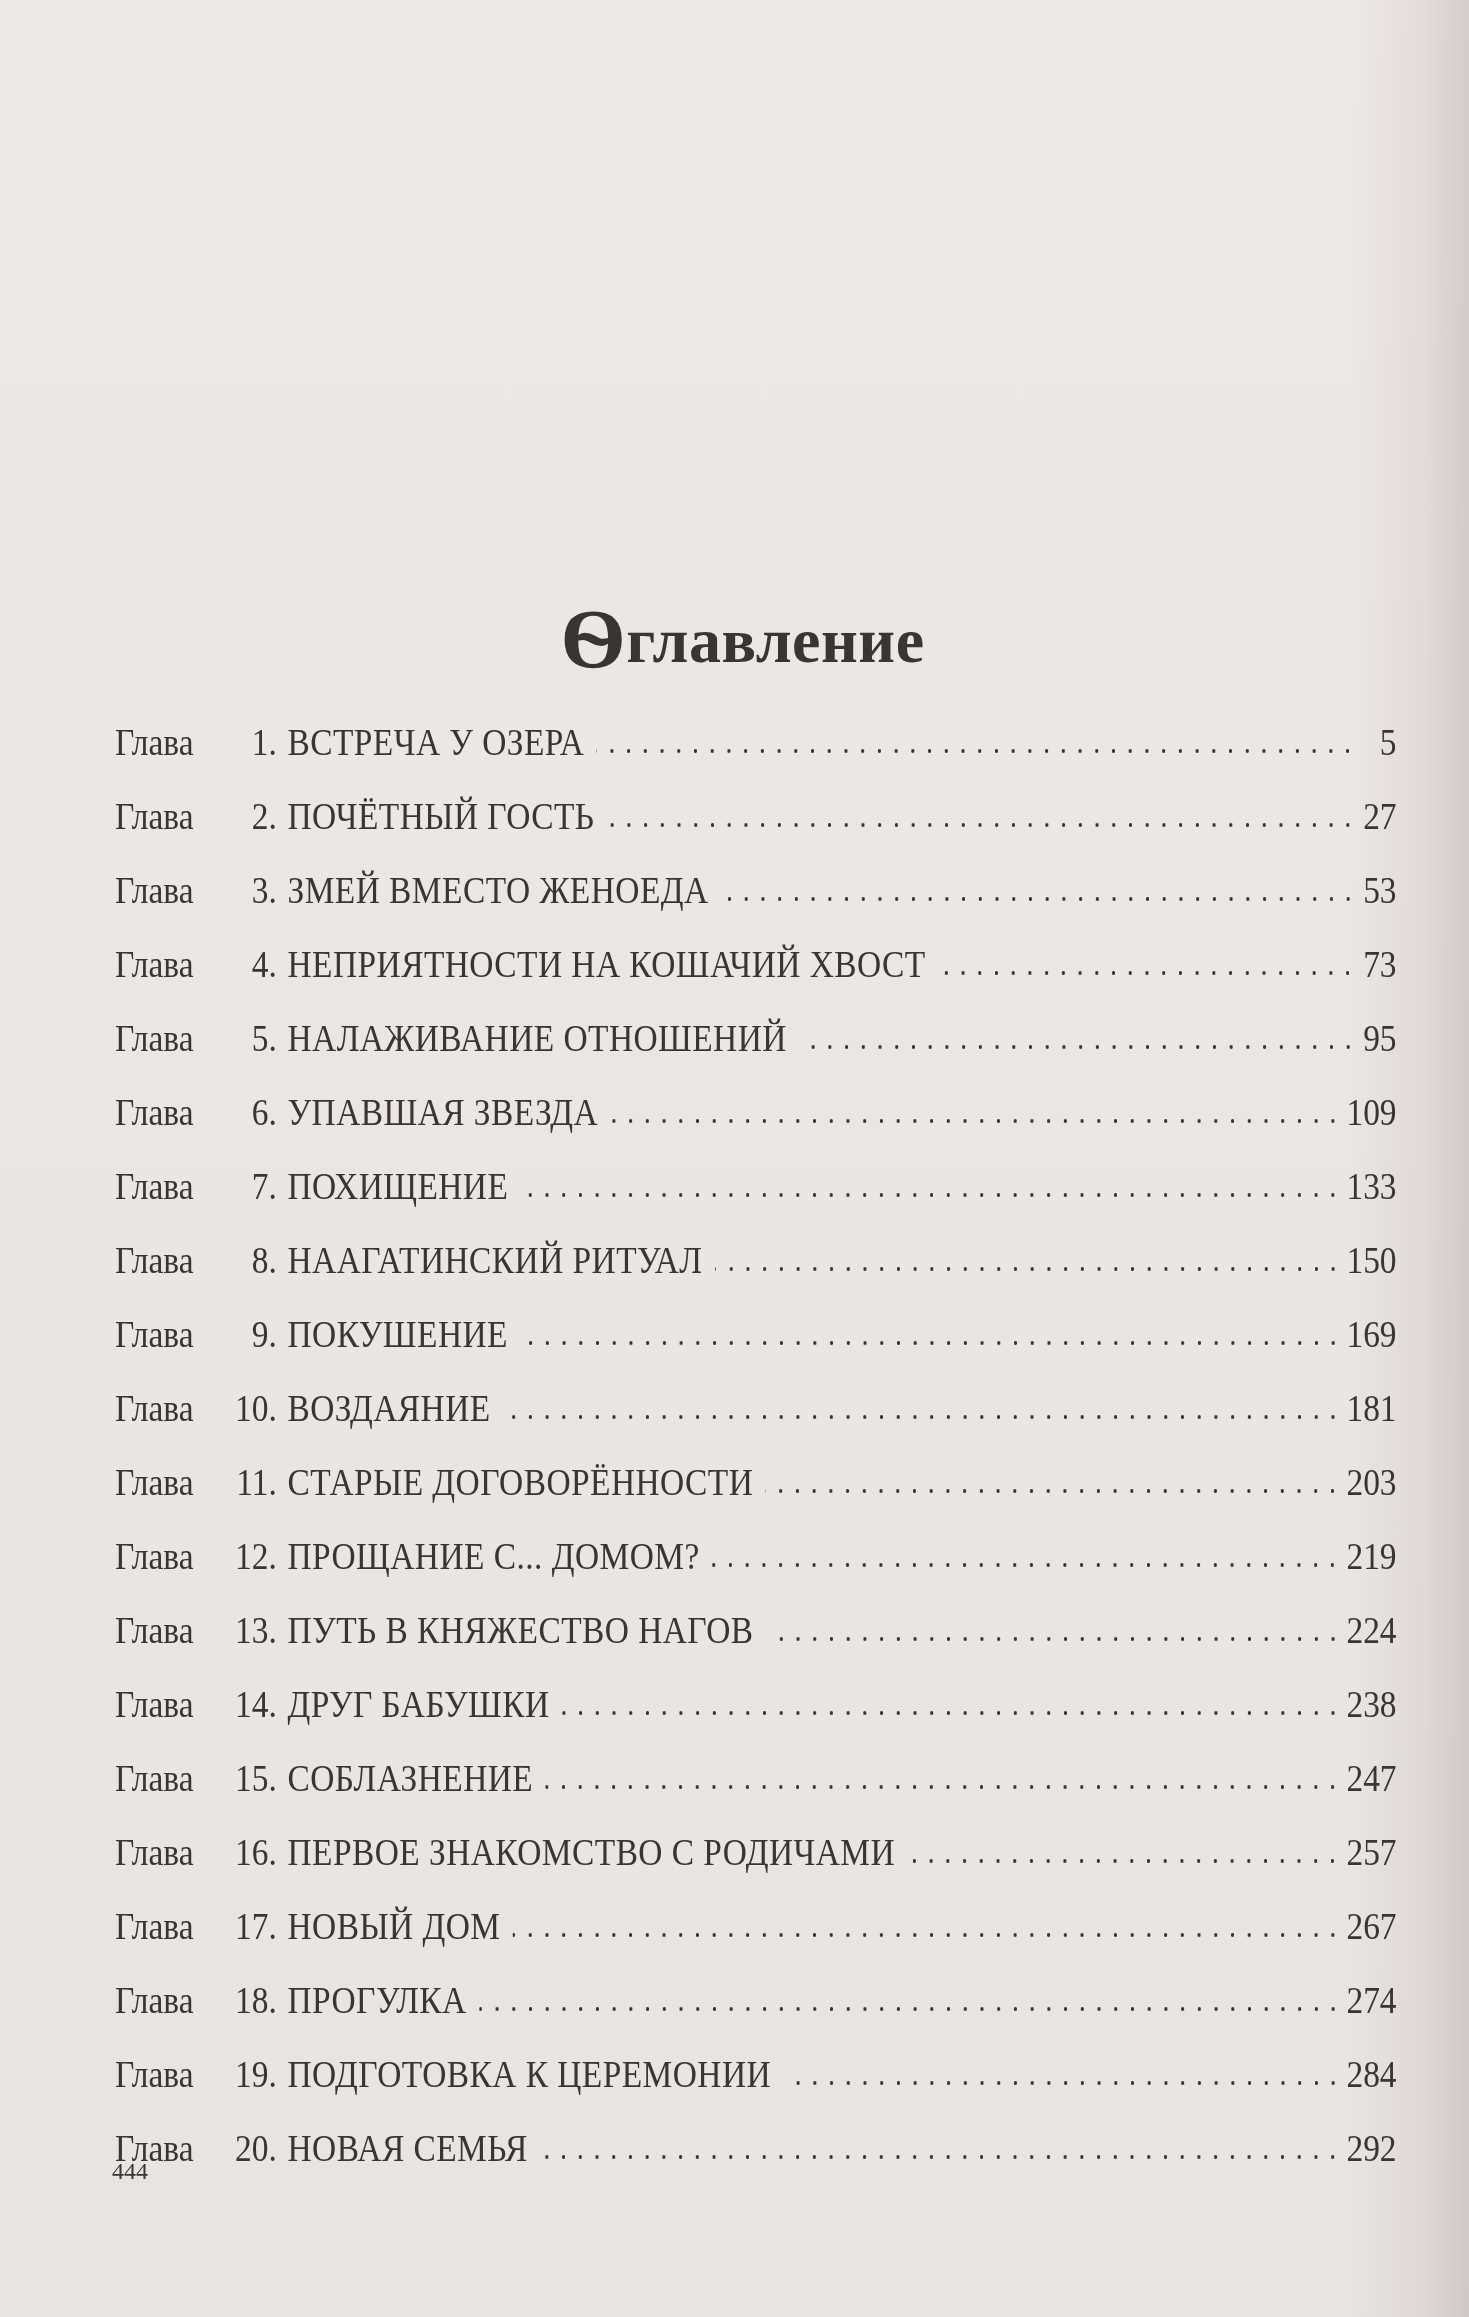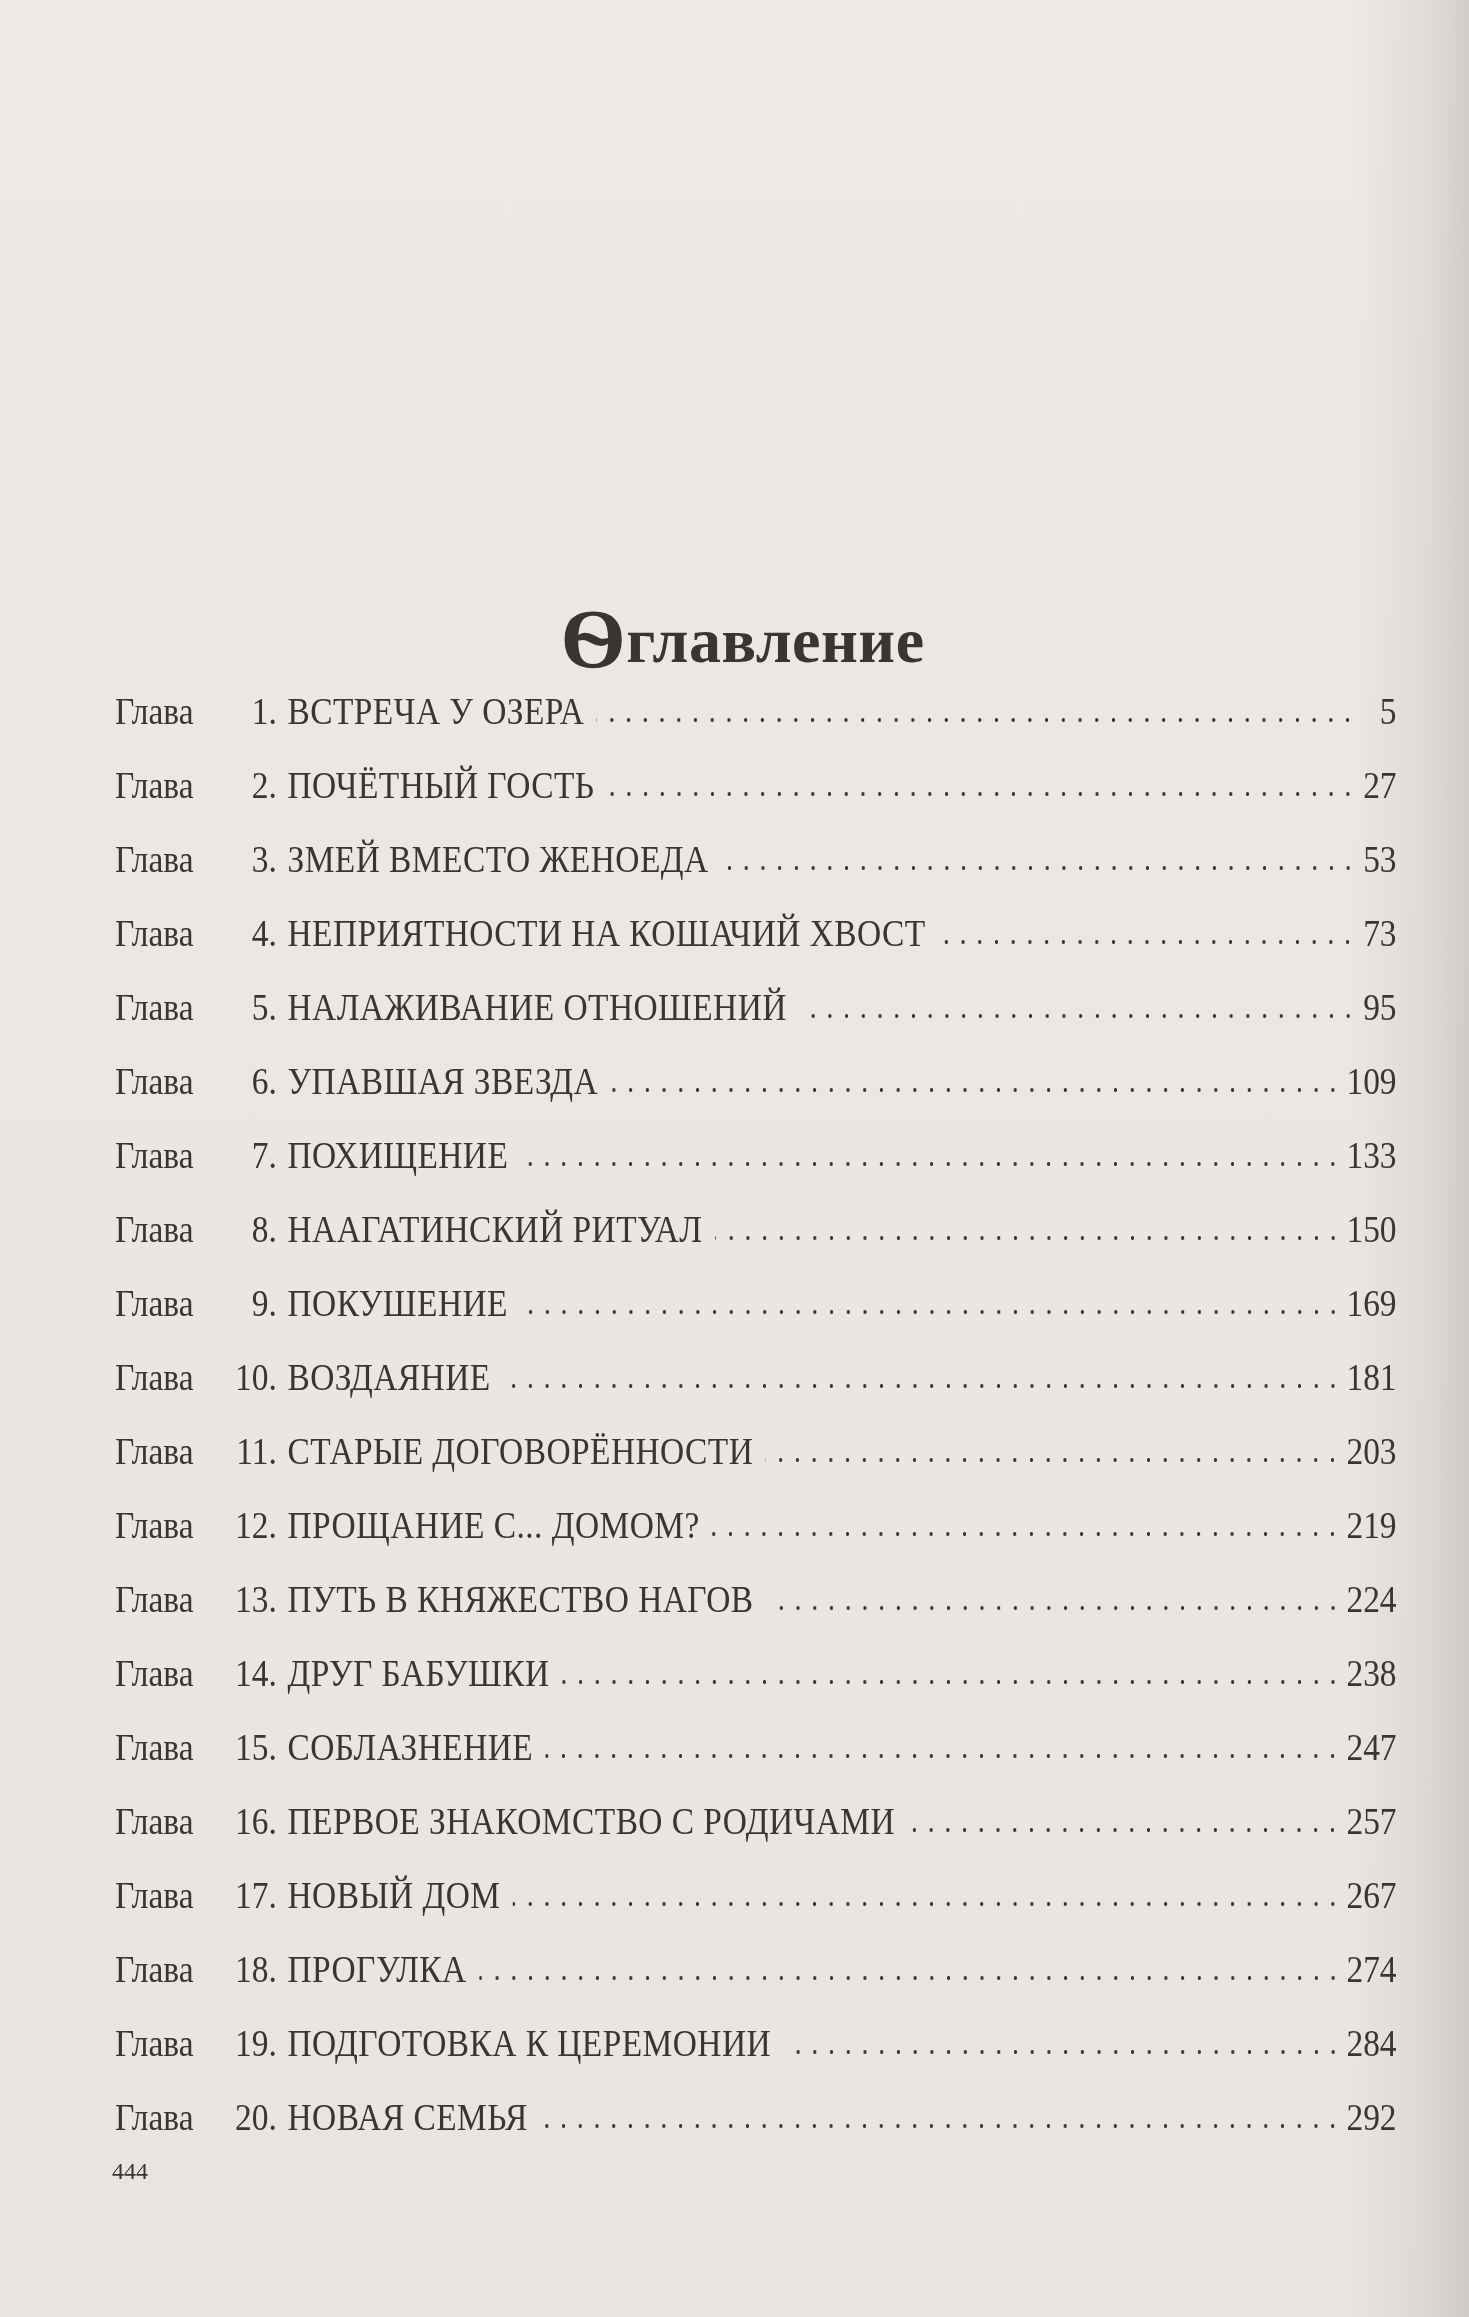--- a/index.html
+++ b/index.html
@@ -13,21 +13,21 @@
     position: absolute; inset: 0;
     background:
       linear-gradient(90deg, rgba(0,0,0,0) 0%, rgba(0,0,0,0) 92%, rgba(120,110,108,0.10) 97%, rgba(90,80,80,0.18) 100%),
       linear-gradient(180deg, #eee8e6 0%, #ebe5e3 50%, #e9e3e1 100%);
   }
   .title {
     position: absolute; left: 16px; right: 0; top: 548px; text-align: center;
     font-size: 64px; letter-spacing: 0.5px; color: #3a3533;
   }
   .title .cap { font-size: 84px; vertical-align: -6px; }
-  .toc { position: absolute; left: 115px; top: 674px; width: 1282px; }
+  .toc { position: absolute; left: 115px; top: 705px; width: 1282px; }
   .row {
     display: flex; align-items: baseline; height: 74px;
     font-size: 38px; line-height: 74px; transform: scaleX(0.88); transform-origin: left center;
     width: 113.6%;
   }
   .row .label { white-space: nowrap; width: 112px; }
   .row .num { white-space: nowrap; width: 72px; text-align: right; padding-right: 12px; }
   .row .title-text { white-space: nowrap; letter-spacing: 0.5px; }
   .row .leader {
     flex: 1; height: 4px; margin: 0 6px 0 14px;

